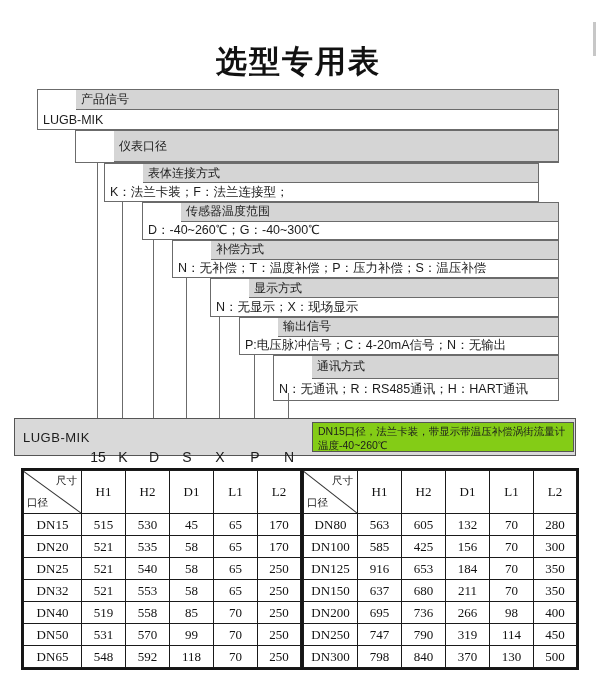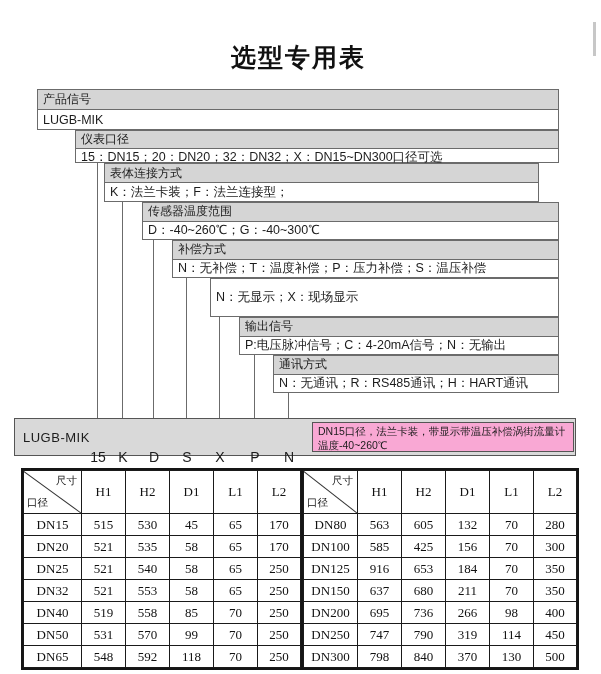--- a/index.html
+++ b/index.html
@@ -1,39 +1,39 @@
 <!DOCTYPE html>
 <html><head>
 <meta charset="utf-8">
 <style>
   html,body{margin:0;padding:0;background:#fff;}
   .page{position:relative;width:601px;height:674px;background:#ffffff;
         font-family:"Liberation Sans",sans-serif;color:#1c1c1c;overflow:hidden;}
   .page-title{position:absolute;left:0;top:41px;width:597px;text-align:center;
-        font-size:25px;font-weight:bold;letter-spacing:2px;color:#111;}
+        font-size:31px;font-weight:bold;letter-spacing:2px;color:#111;}
   .edge-mark{position:absolute;left:593px;top:22px;width:3px;height:34px;background:#c7c7c7;}
 
   
   .tbox{position:absolute;box-sizing:border-box;border:1px solid #6b6b6b;background:#fff;
         display:flex;flex-direction:column;}
   .tbox-h{flex:1;background:#d5d5d5;border-bottom:1px solid #6b6b6b;display:flex;
-        align-items:center;padding-left:5px;font-size:12px;white-space:nowrap;}
+        align-items:center;padding-left:5px;font-size:12px;white-space:nowrap;margin-left:38px;}
   .tbox-v{flex:1;display:flex;align-items:center;padding-left:5px;font-size:12.5px;
         white-space:nowrap;}
   .vline{position:absolute;width:1px;background:#6b6b6b;}
 
   
   .code-row{position:absolute;left:14px;top:418px;width:562px;height:38px;
         background:#d9d9d9;border:1px solid #555;box-sizing:border-box;}
   .model{position:absolute;left:8px;top:0;height:100%;display:flex;align-items:center;
         font-size:13px;letter-spacing:.5px;}
   .code-letter{position:absolute;top:0;height:100%;width:24px;display:flex;
         align-items:center;justify-content:center;font-size:14px;margin-top:20px;}
   .desc-box{position:absolute;left:297px;top:3px;width:262px;height:30px;
-        border:1px solid #555;background:#f9a8d4;box-sizing:border-box;
+        border:1px solid #555;background:#84cc16;box-sizing:border-box;
         font-size:10.5px;line-height:14px;padding:1px 5px;white-space:nowrap;}
 
   
   .dim-wrap{position:absolute;left:21px;top:468px;display:flex;border:2px solid #151515;}
   .divider{width:2px;background:#151515;}
   table.dim{border-collapse:collapse;table-layout:fixed;
         font-family:"Liberation Serif",serif;color:#111;}
   table.dim th,table.dim td{border:1px solid #1a1a1a;text-align:center;
         font-weight:normal;font-size:13px;padding:0;}
   table.dim thead th{height:42px;}
@@ -51,42 +51,42 @@
 
   <div class="page-title">选型专用表</div>
   <div class="edge-mark"></div>
 
   <div class="tbox" style="left:37px;top:89px;width:522px;height:41px;">
     <div class="tbox-h">产品信号</div>
     <div class="tbox-v">LUGB-MIK</div>
   </div>
   <div class="tbox" style="left:75px;top:130px;width:484px;height:33px;">
     <div class="tbox-h">仪表口径</div>
-    <div class="tbox-v">15：DN15；20：DN20；32：DN32；X：DN15~DN300口径可选</div>
   </div>
   <div class="tbox" style="left:104px;top:163px;width:435px;height:39px;">
     <div class="tbox-h">表体连接方式</div>
     <div class="tbox-v">K：法兰卡装；F：法兰连接型；</div>
   </div>
   <div class="tbox" style="left:142px;top:202px;width:417px;height:38px;">
     <div class="tbox-h">传感器温度范围</div>
     <div class="tbox-v">D：-40~260℃；G：-40~300℃</div>
   </div>
   <div class="tbox" style="left:172px;top:240px;width:387px;height:38px;">
     <div class="tbox-h">补偿方式</div>
     <div class="tbox-v">N：无补偿；T：温度补偿；P：压力补偿；S：温压补偿</div>
   </div>
   <div class="tbox" style="left:210px;top:278px;width:349px;height:39px;">
+    <div class="tbox-h">显示方式</div>
     <div class="tbox-v">N：无显示；X：现场显示</div>
   </div>
   <div class="tbox" style="left:239px;top:317px;width:320px;height:38px;">
     <div class="tbox-h">输出信号</div>
     <div class="tbox-v">P:电压脉冲信号；C：4-20mA信号；N：无输出</div>
   </div>
-  <div class="tbox" style="left:273px;top:355px;width:286px;height:38px;">
+  <div class="tbox" style="left:273px;top:355px;width:286px;height:46px;">
     <div class="tbox-h">通讯方式</div>
     <div class="tbox-v">N：无通讯；R：RS485通讯；H：HART通讯</div>
   </div>
 
   <div class="vline" style="left:97px;top:163px;height:255px;"></div>
   <div class="vline" style="left:122px;top:202px;height:216px;"></div>
   <div class="vline" style="left:153px;top:240px;height:178px;"></div>
   <div class="vline" style="left:186px;top:278px;height:140px;"></div>
   <div class="vline" style="left:219px;top:317px;height:101px;"></div>
   <div class="vline" style="left:254px;top:355px;height:63px;"></div>

